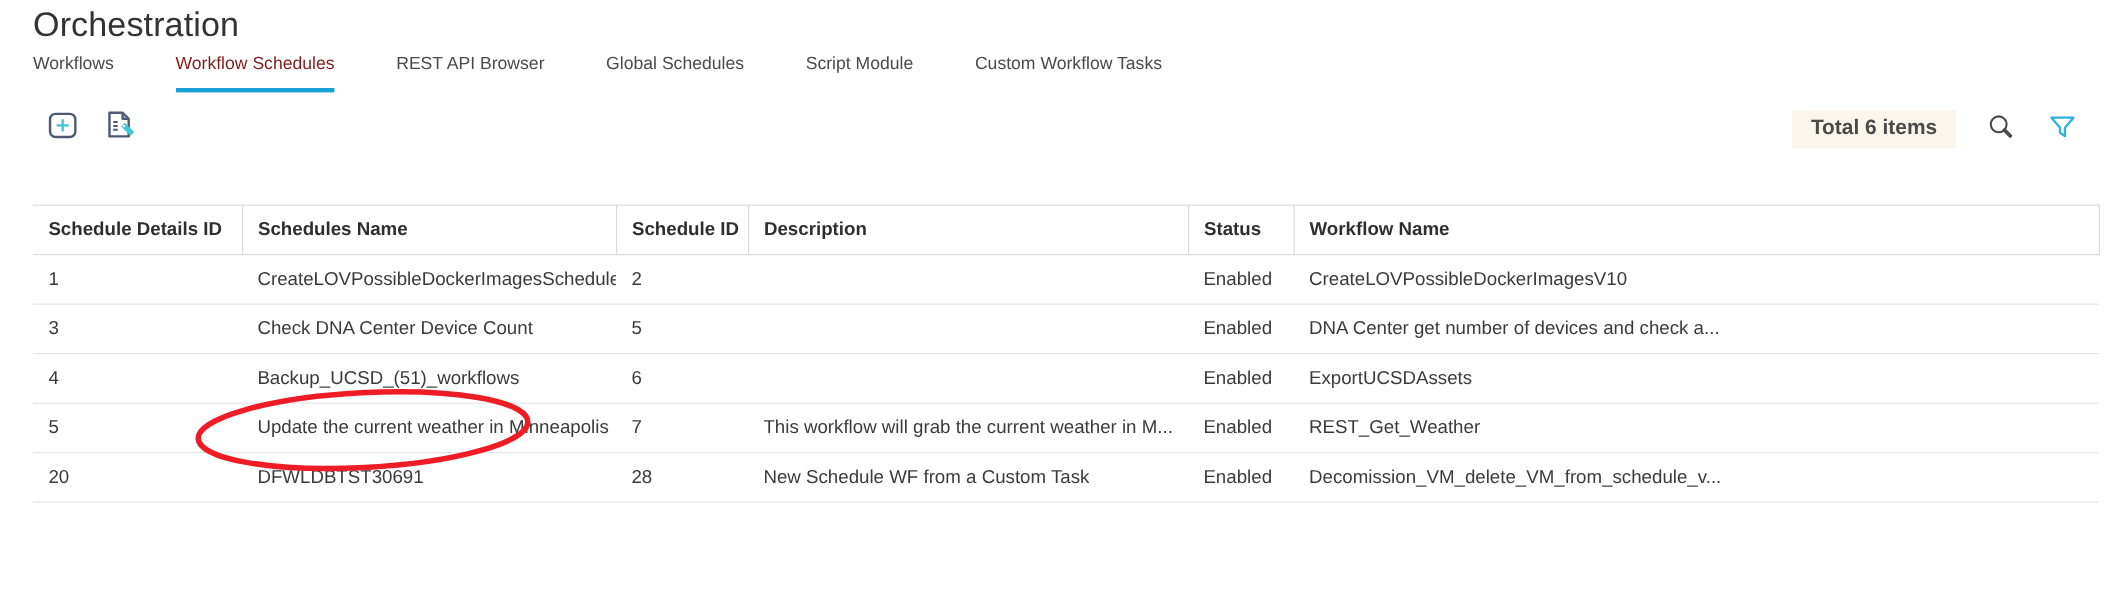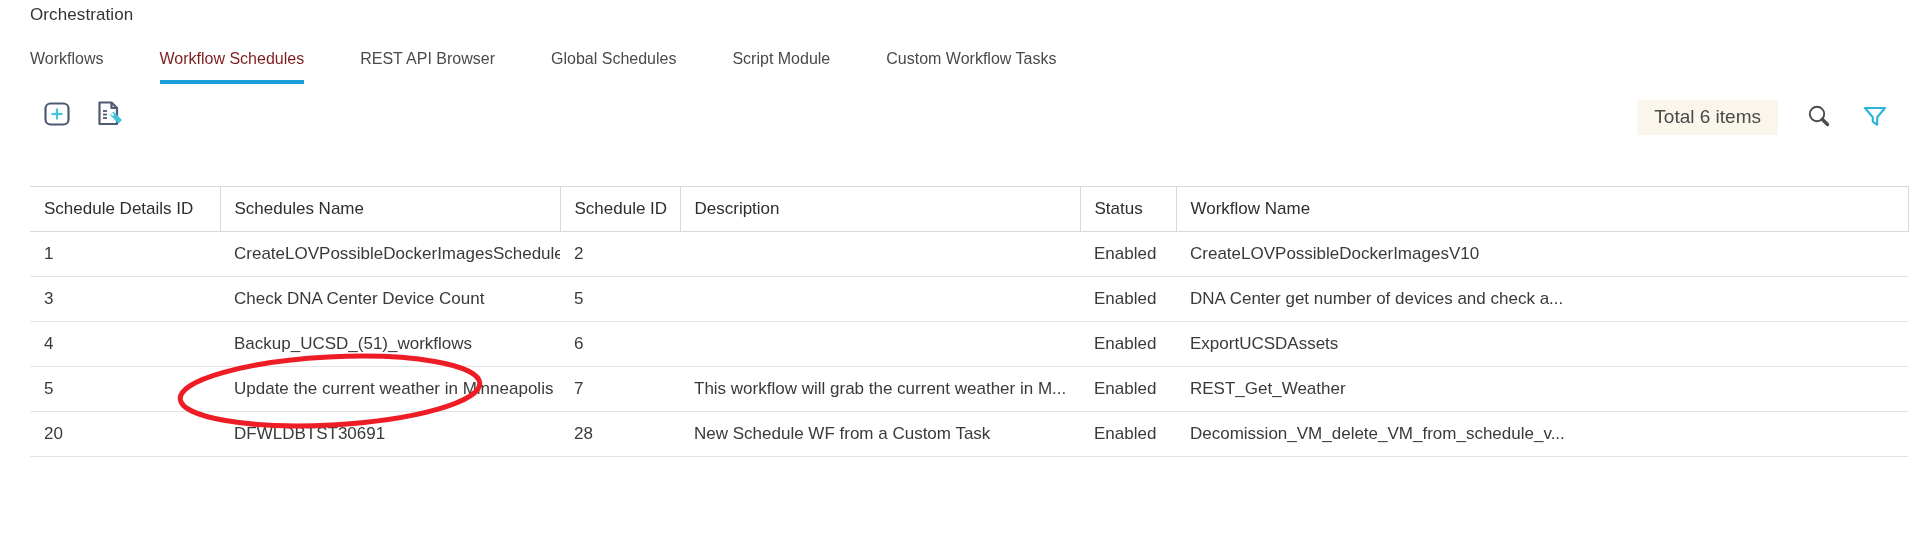--- a/index.html
+++ b/index.html
@@ -14,21 +14,21 @@
     color: #2b2b2b;
     overflow: hidden;
     position: relative;
   }
 
   
   .page-title {
     position: absolute;
     left: 30px;
     top: 5px;
-    font-size: 17px;
+    font-size: 31px;
     font-weight: 400;
     color: #333333;
     letter-spacing: 0.1px;
     white-space: nowrap;
   }
 
   
   .tabbar {
     position: absolute;
     left: 30px;
@@ -54,20 +54,21 @@
     border-bottom-color: #19a0d8;
   }
 
   
   .toolbar {
     position: absolute;
     left: 30px;
     top: 98px;
     width: 1870px;
     height: 48px;
+    font-weight: bold;
   }
   .toolbar-left {
     position: absolute;
     left: 10px;
     top: 0;
     display: flex;
     align-items: center;
     gap: 18px;
   }
   .tool-icon {
@@ -110,21 +111,21 @@
     width: 1878px;
   }
   table.grid {
     border-collapse: collapse;
     table-layout: fixed;
     width: 1878px;
   }
   table.grid th {
     text-align: left;
     font-size: 17px;
-    font-weight: normal;
+    font-weight: bold;
     color: #2e2e2e;
     padding: 12px 0 12px 14px;
     border-top: 1px solid #d9d9d9;
     border-bottom: 1px solid #d9d9d9;
     border-right: 1px solid #d9d9d9;
     white-space: nowrap;
     overflow: hidden;
     background: #ffffff;
   }
   table.grid td {

